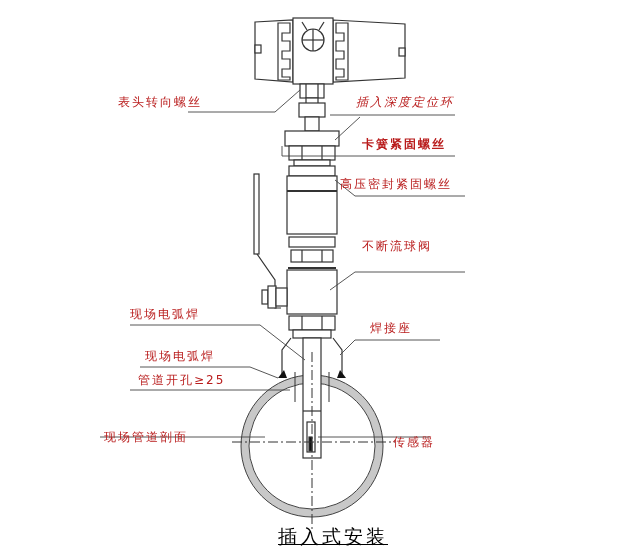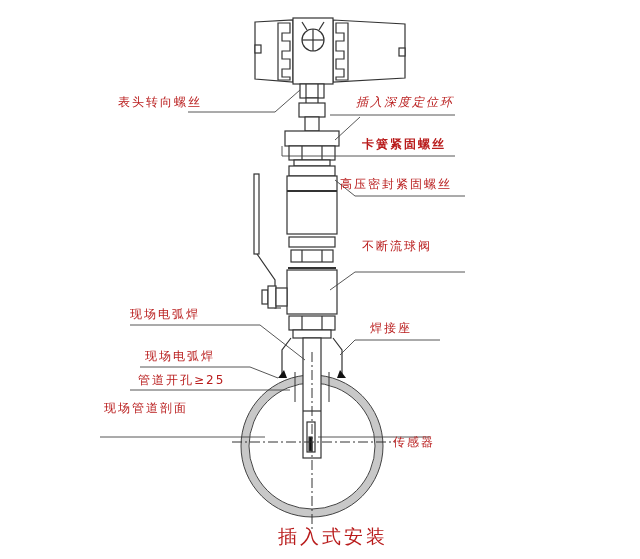--- a/index.html
+++ b/index.html
@@ -1,19 +1,19 @@
 <!DOCTYPE html>
 <html><head>
 <meta charset="utf-8">
 <style>
   html, body { margin: 0; padding: 0; background: #ffffff; }
   body { width: 640px; height: 559px; position: relative; overflow: hidden; font-family: "DejaVu Sans", sans-serif; }
   svg { position: absolute; left: 0; top: 0; }
   .lbl { position: absolute; font-size: 12px; color: #b91c1c; white-space: nowrap; letter-spacing: 2px; line-height: 20px; }
-  .title { position: absolute; font-size: 19px; color: #b91c1c; letter-spacing: 3px; white-space: nowrap; }
+  .title { position: absolute; font-size: 19px; color: #000000; letter-spacing: 3px; white-space: nowrap; text-decoration: underline; }
 </style>
 </head>
 <body>
 
 <svg width="640" height="559" viewBox="0 0 640 559">
   <g stroke="#333" stroke-width="1.2" fill="#fff">
 
     <g>
       <polygon points="255,22 293,20 293,82 255,79"></polygon>
       <polygon points="333,20 405,24 405,78 333,82"></polygon>
@@ -114,15 +114,15 @@
 
 <div class="lbl" style="left:118px;top:92px;">表头转向螺丝</div>
 <div class="lbl" style="left:356px;top:92px;font-style:italic;">插入深度定位环</div>
 <div class="lbl" style="left:362px;top:134px;font-weight:bold;">卡簧紧固螺丝</div>
 <div class="lbl" style="left:340px;top:174px;">高压密封紧固螺丝</div>
 <div class="lbl" style="left:362px;top:236px;">不断流球阀</div>
 <div class="lbl" style="left:130px;top:304px;">现场电弧焊</div>
 <div class="lbl" style="left:370px;top:318px;">焊接座</div>
 <div class="lbl" style="left:145px;top:346px;">现场电弧焊</div>
 <div class="lbl" style="left:138px;top:370px;">管道开孔≥25</div>
-<div class="lbl" style="left:104px;top:398px;">现场管道剖面</div>
+<div class="lbl" style="left:104px;top:427px;">现场管道剖面</div>
 <div class="lbl" style="left:393px;top:415px;margin-top:17px;">传感器</div>
 <div class="title" style="left:278px;top:524px;">插入式安装</div>
 
 </body></html>

